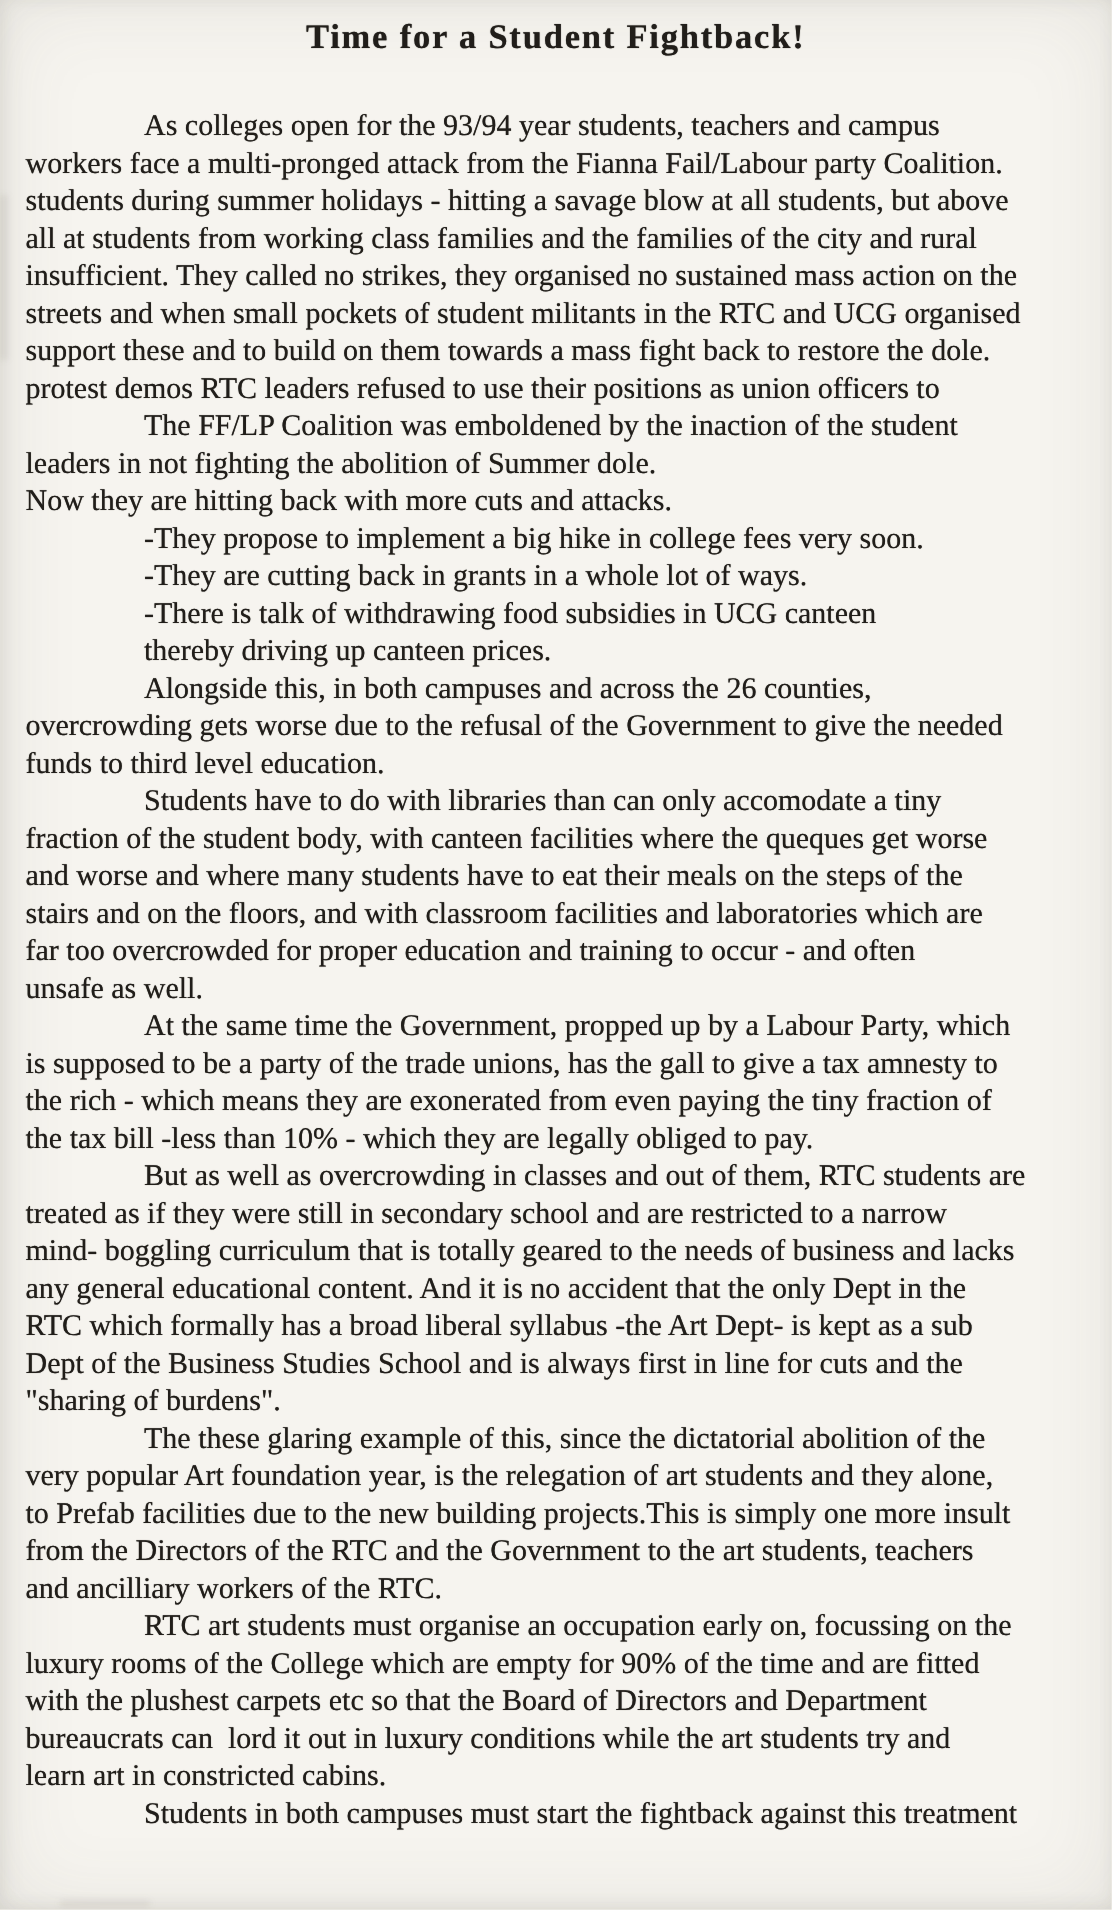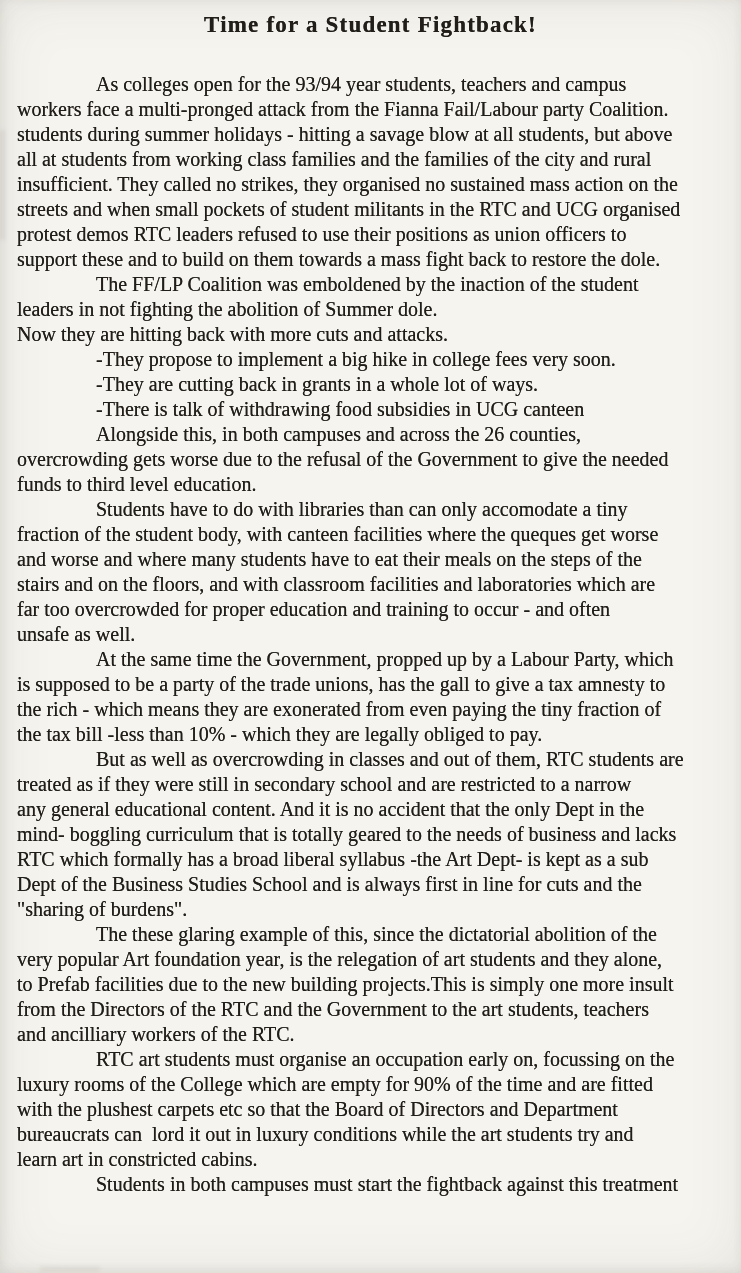--- a/index.html
+++ b/index.html
@@ -71,45 +71,46 @@
 
 <div class="page" style="background: rgb(246, 244, 239); color: rgb(33, 30, 26);">
   <h1 class="doc-title">Time for a Student Fightback!</h1>
   <div class="doc-body">
       <div class="line indent">As colleges open for the 93/94 year students, teachers and campus</div>
       <div class="line">workers face a multi-pronged attack from the Fianna Fail/Labour party Coalition.</div>
       <div class="line">students during summer holidays - hitting a savage blow at all students, but above</div>
       <div class="line">all at students from working class families and the families of the city and rural</div>
       <div class="line">insufficient. They called no strikes, they organised no sustained mass action on the</div>
       <div class="line">streets and when small pockets of student militants in the RTC and UCG organised</div>
+      <div class="line">support these and to build on them towards a mass fight back to restore the dole.</div>
       <div class="line">protest demos RTC leaders refused to use their positions as union officers to</div>
-      <div class="line">support these and to build on them towards a mass fight back to restore the dole.</div>
       <div class="line indent">The FF/LP Coalition was emboldened by the inaction of the student</div>
       <div class="line">leaders in not fighting the abolition of Summer dole.</div>
       <div class="line">Now they are hitting back with more cuts and attacks.</div>
       <div class="line indent">-They propose to implement a big hike in college fees very soon.</div>
       <div class="line indent">-They are cutting back in grants in a whole lot of ways.</div>
       <div class="line indent">-There is talk of withdrawing food subsidies in UCG canteen</div>
+      <div class="line indent">thereby driving up canteen prices.</div>
       <div class="line indent">Alongside this, in both campuses and across the 26 counties,</div>
       <div class="line">overcrowding gets worse due to the refusal of the Government to give the needed</div>
       <div class="line">funds to third level education.</div>
       <div class="line indent">Students have to do with libraries than can only accomodate a tiny</div>
       <div class="line">fraction of the student body, with canteen facilities where the queques get worse</div>
       <div class="line">and worse and where many students have to eat their meals on the steps of the</div>
       <div class="line">stairs and on the floors, and with classroom facilities and laboratories which are</div>
       <div class="line">far too overcrowded for proper education and training to occur - and often</div>
       <div class="line">unsafe as well.</div>
       <div class="line indent">At the same time the Government, propped up by a Labour Party, which</div>
       <div class="line">is supposed to be a party of the trade unions, has the gall to give a tax amnesty to</div>
       <div class="line">the rich - which means they are exonerated from even paying the tiny fraction of</div>
       <div class="line">the tax bill -less than 10% - which they are legally obliged to pay.</div>
       <div class="line indent">But as well as overcrowding in classes and out of them, RTC students are</div>
       <div class="line">treated as if they were still in secondary school and are restricted to a narrow</div>
+      <div class="line">mind- boggling curriculum that is totally geared to the needs of business and lacks</div>
       <div class="line">any general educational content. And it is no accident that the only Dept in the</div>
-      <div class="line">mind- boggling curriculum that is totally geared to the needs of business and lacks</div>
       <div class="line">RTC which formally has a broad liberal syllabus -the Art Dept- is kept as a sub</div>
       <div class="line">Dept of the Business Studies School and is always first in line for cuts and the</div>
       <div class="line">"sharing of burdens".</div>
       <div class="line indent">The these glaring example of this, since the dictatorial abolition of the</div>
       <div class="line">very popular Art foundation year, is the relegation of art students and they alone,</div>
       <div class="line">to Prefab facilities due to the new building projects.This is simply one more insult</div>
       <div class="line">from the Directors of the RTC and the Government to the art students, teachers</div>
       <div class="line">and ancilliary workers of the RTC.</div>
       <div class="line indent">RTC art students must organise an occupation early on, focussing on the</div>
       <div class="line">luxury rooms of the College which are empty for 90% of the time and are fitted</div>

